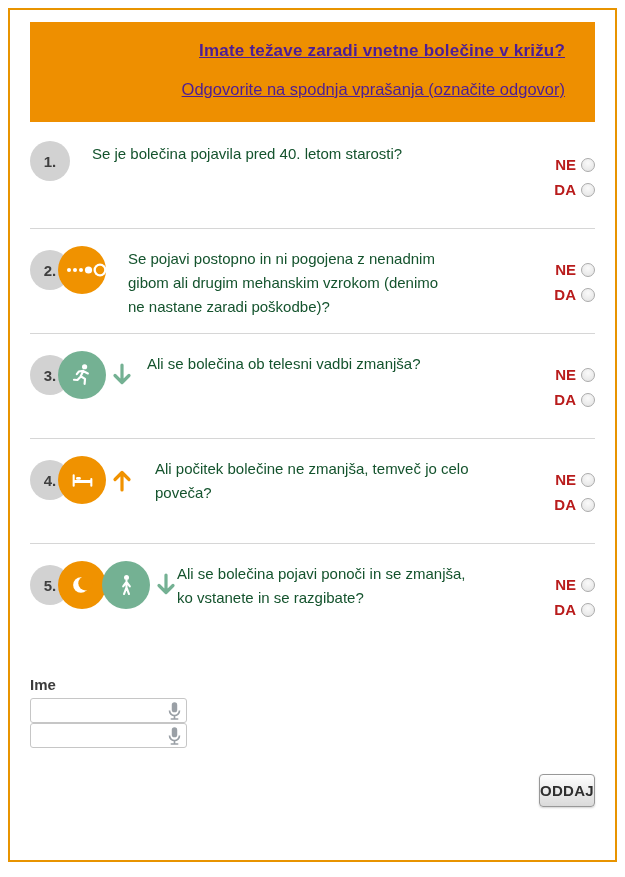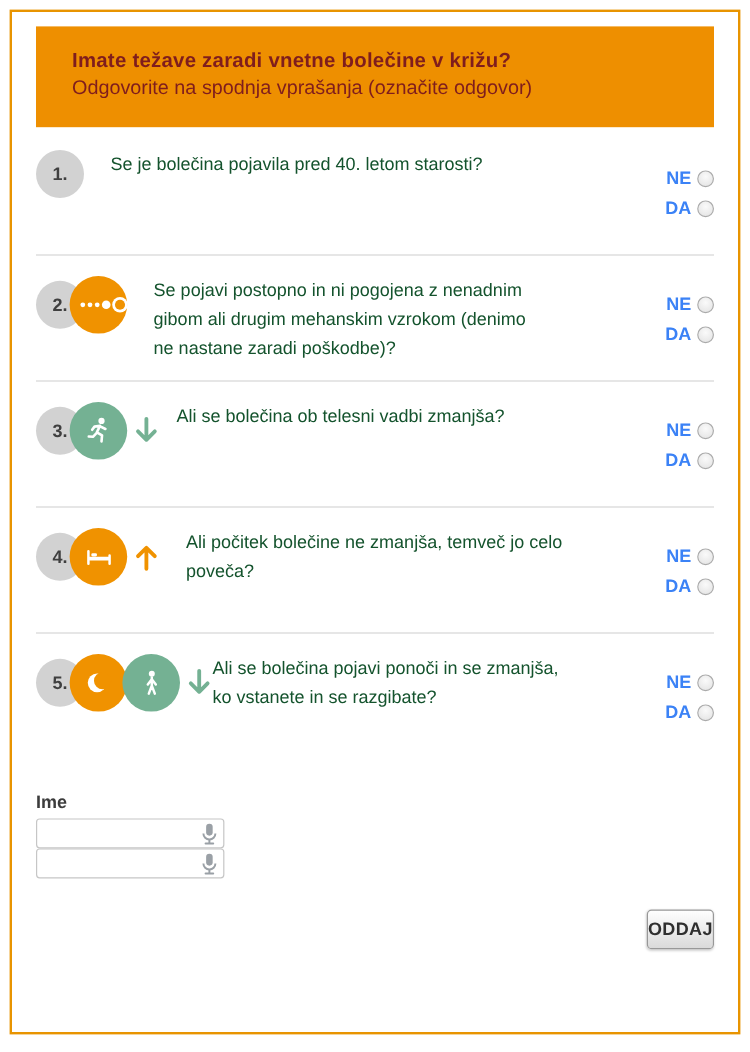--- a/index.html
+++ b/index.html
@@ -3,25 +3,25 @@
 <meta charset="utf-8">
 <style>
   * { box-sizing: border-box; margin: 0; padding: 0; }
   html, body { width: 625px; height: 877px; background: #fff; overflow: hidden;
     font-family: "Liberation Sans", sans-serif; }
   .card {
     margin: 8px; width: 609px; height: 854px;
     border: 2px solid #e89400; padding: 12px 20px 10px 20px; background: #fff;
   }
   .header-box {
-    background: #ee8f00; color: #7f1d1d; text-align: left;
-    padding: 19px 30px 23px 30px; margin-bottom: 2px;
+    background: #ee8f00; color: #4c1d95; text-align: right;
+    padding: 19px 30px 23px 30px; margin-bottom: 2px; text-decoration: underline;
   }
   .header-title { font-size: 17px; font-weight: bold; letter-spacing: 0.2px; }
-  .header-sub { font-size: 16.5px; margin-top: 3px; font-weight: normal; }
+  .header-sub { font-size: 16.5px; margin-top: 19px; font-weight: normal; }
 
   .q-row { display: flex; align-items: flex-start; min-height: 105px;
     padding-top: 15px; border-bottom: 1px solid #d6d6d6; }
   .q-row.last { border-bottom: none; min-height: 116px; }
 
   .q-icons { display: flex; align-items: center; flex-shrink: 0; margin-top: 2px; }
   .num-circle { width: 40px; height: 40px; border-radius: 50%; background: #d2d2d2;
     color: #3f3f3f; font-weight: bold; font-size: 15px;
     display: flex; align-items: center; justify-content: center; z-index: 0; }
   .icon-circle { width: 48px; height: 48px; border-radius: 50%; margin-left: -12px;
@@ -31,21 +31,21 @@
   .green-bg { background: #74b193; }
   .badge-text { font-size: 14px; color: #fff; }
   .arrow { margin-left: 5px; display: flex; align-items: center; }
 
   .q-text { font-size: 15px; color: #14532d; line-height: 1.6;
     margin-left: 22px; max-width: 320px; padding-top: 3px; }
 
   .q-options { margin-left: auto; display: flex; flex-direction: column;
     gap: 8px; padding-top: 17px; min-width: 66px; flex-shrink: 0; }
   .opt { display: flex; align-items: center; justify-content: flex-end; gap: 5px; cursor: pointer; }
-  .opt-label { font-weight: bold; color: #3b82f6; font-size: 15px; }
+  .opt-label { font-weight: bold; color: #b91c1c; font-size: 15px; }
   .radio { width: 14px; height: 14px; border-radius: 50%; border: 1px solid #ababab;
     background: radial-gradient(circle at 50% 35%, #fafafa 0%, #e4e4e4 90%); }
 
   .form-area { margin-top: 4px; }
   .field-label { font-weight: bold; font-size: 15px; color: #3c3c3c; margin: 16px 0 5px 0; }
   .input-wrap { position: relative; width: 157px; }
   .text-input { width: 157px; height: 25px; border: 1px solid #c6c6c6; border-radius: 3px;
     padding: 2px 24px 2px 6px; font-size: 13px; color: #333; background: #fff; outline: none; }
   .mic { position: absolute; right: 5px; top: 3px; cursor: pointer; }
 

